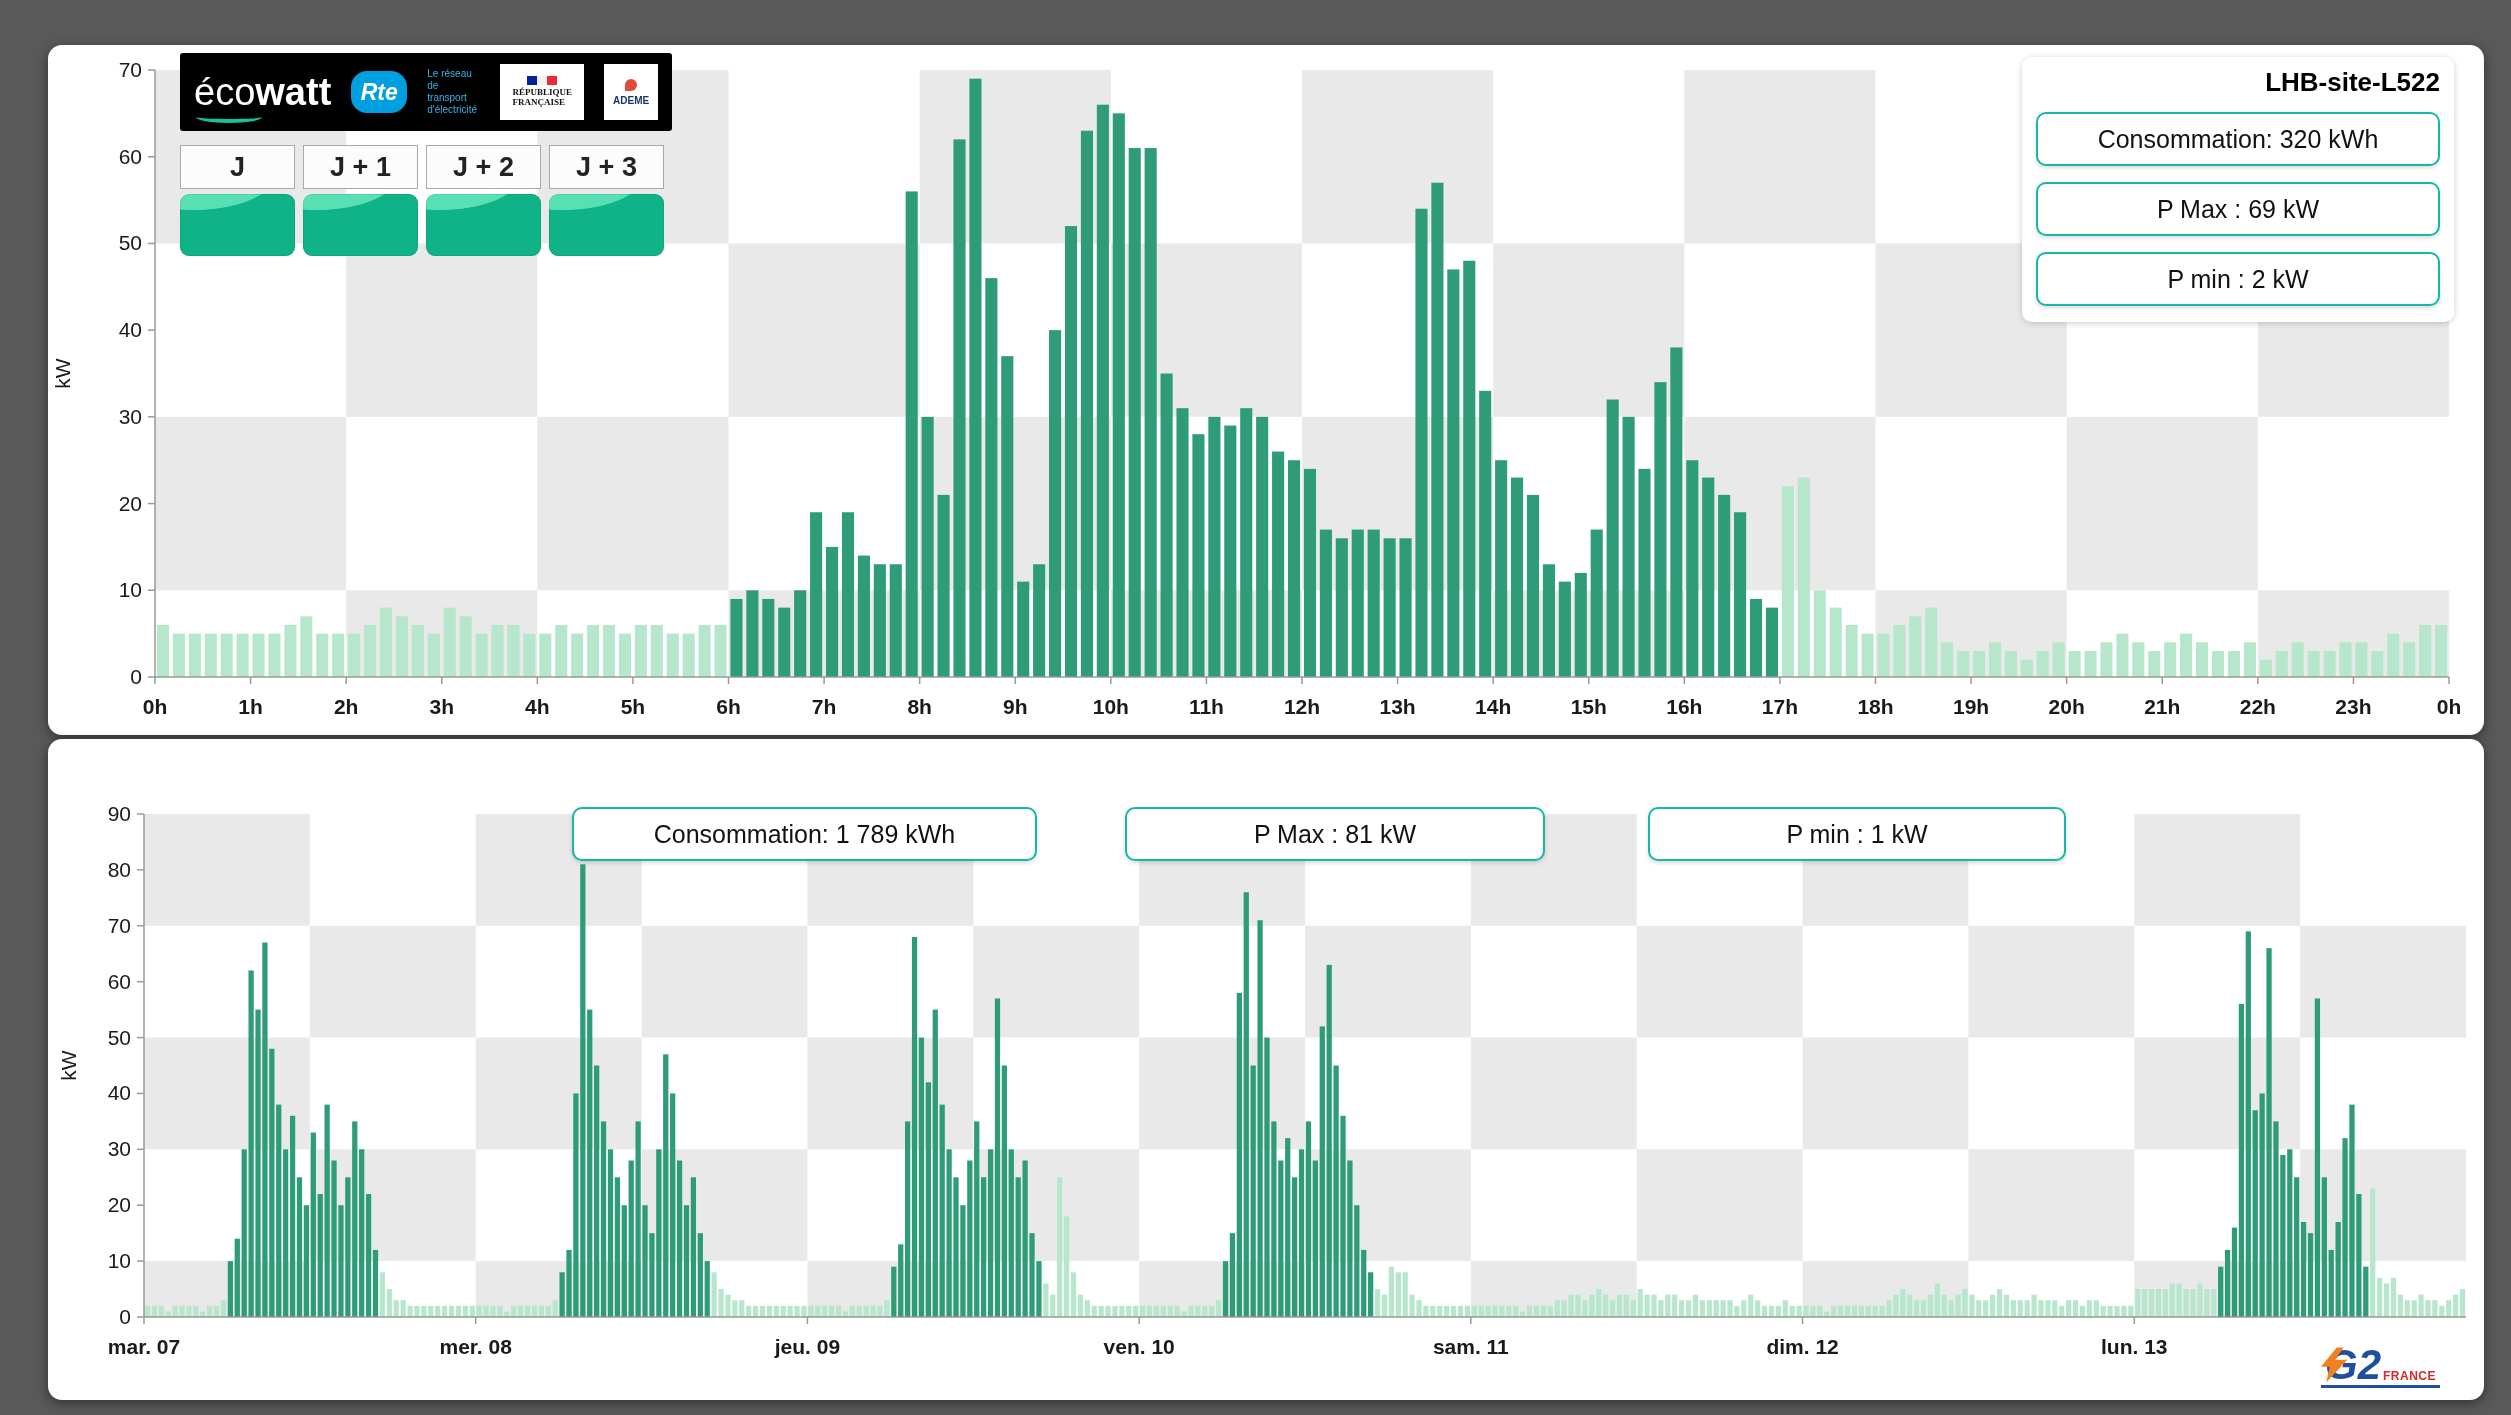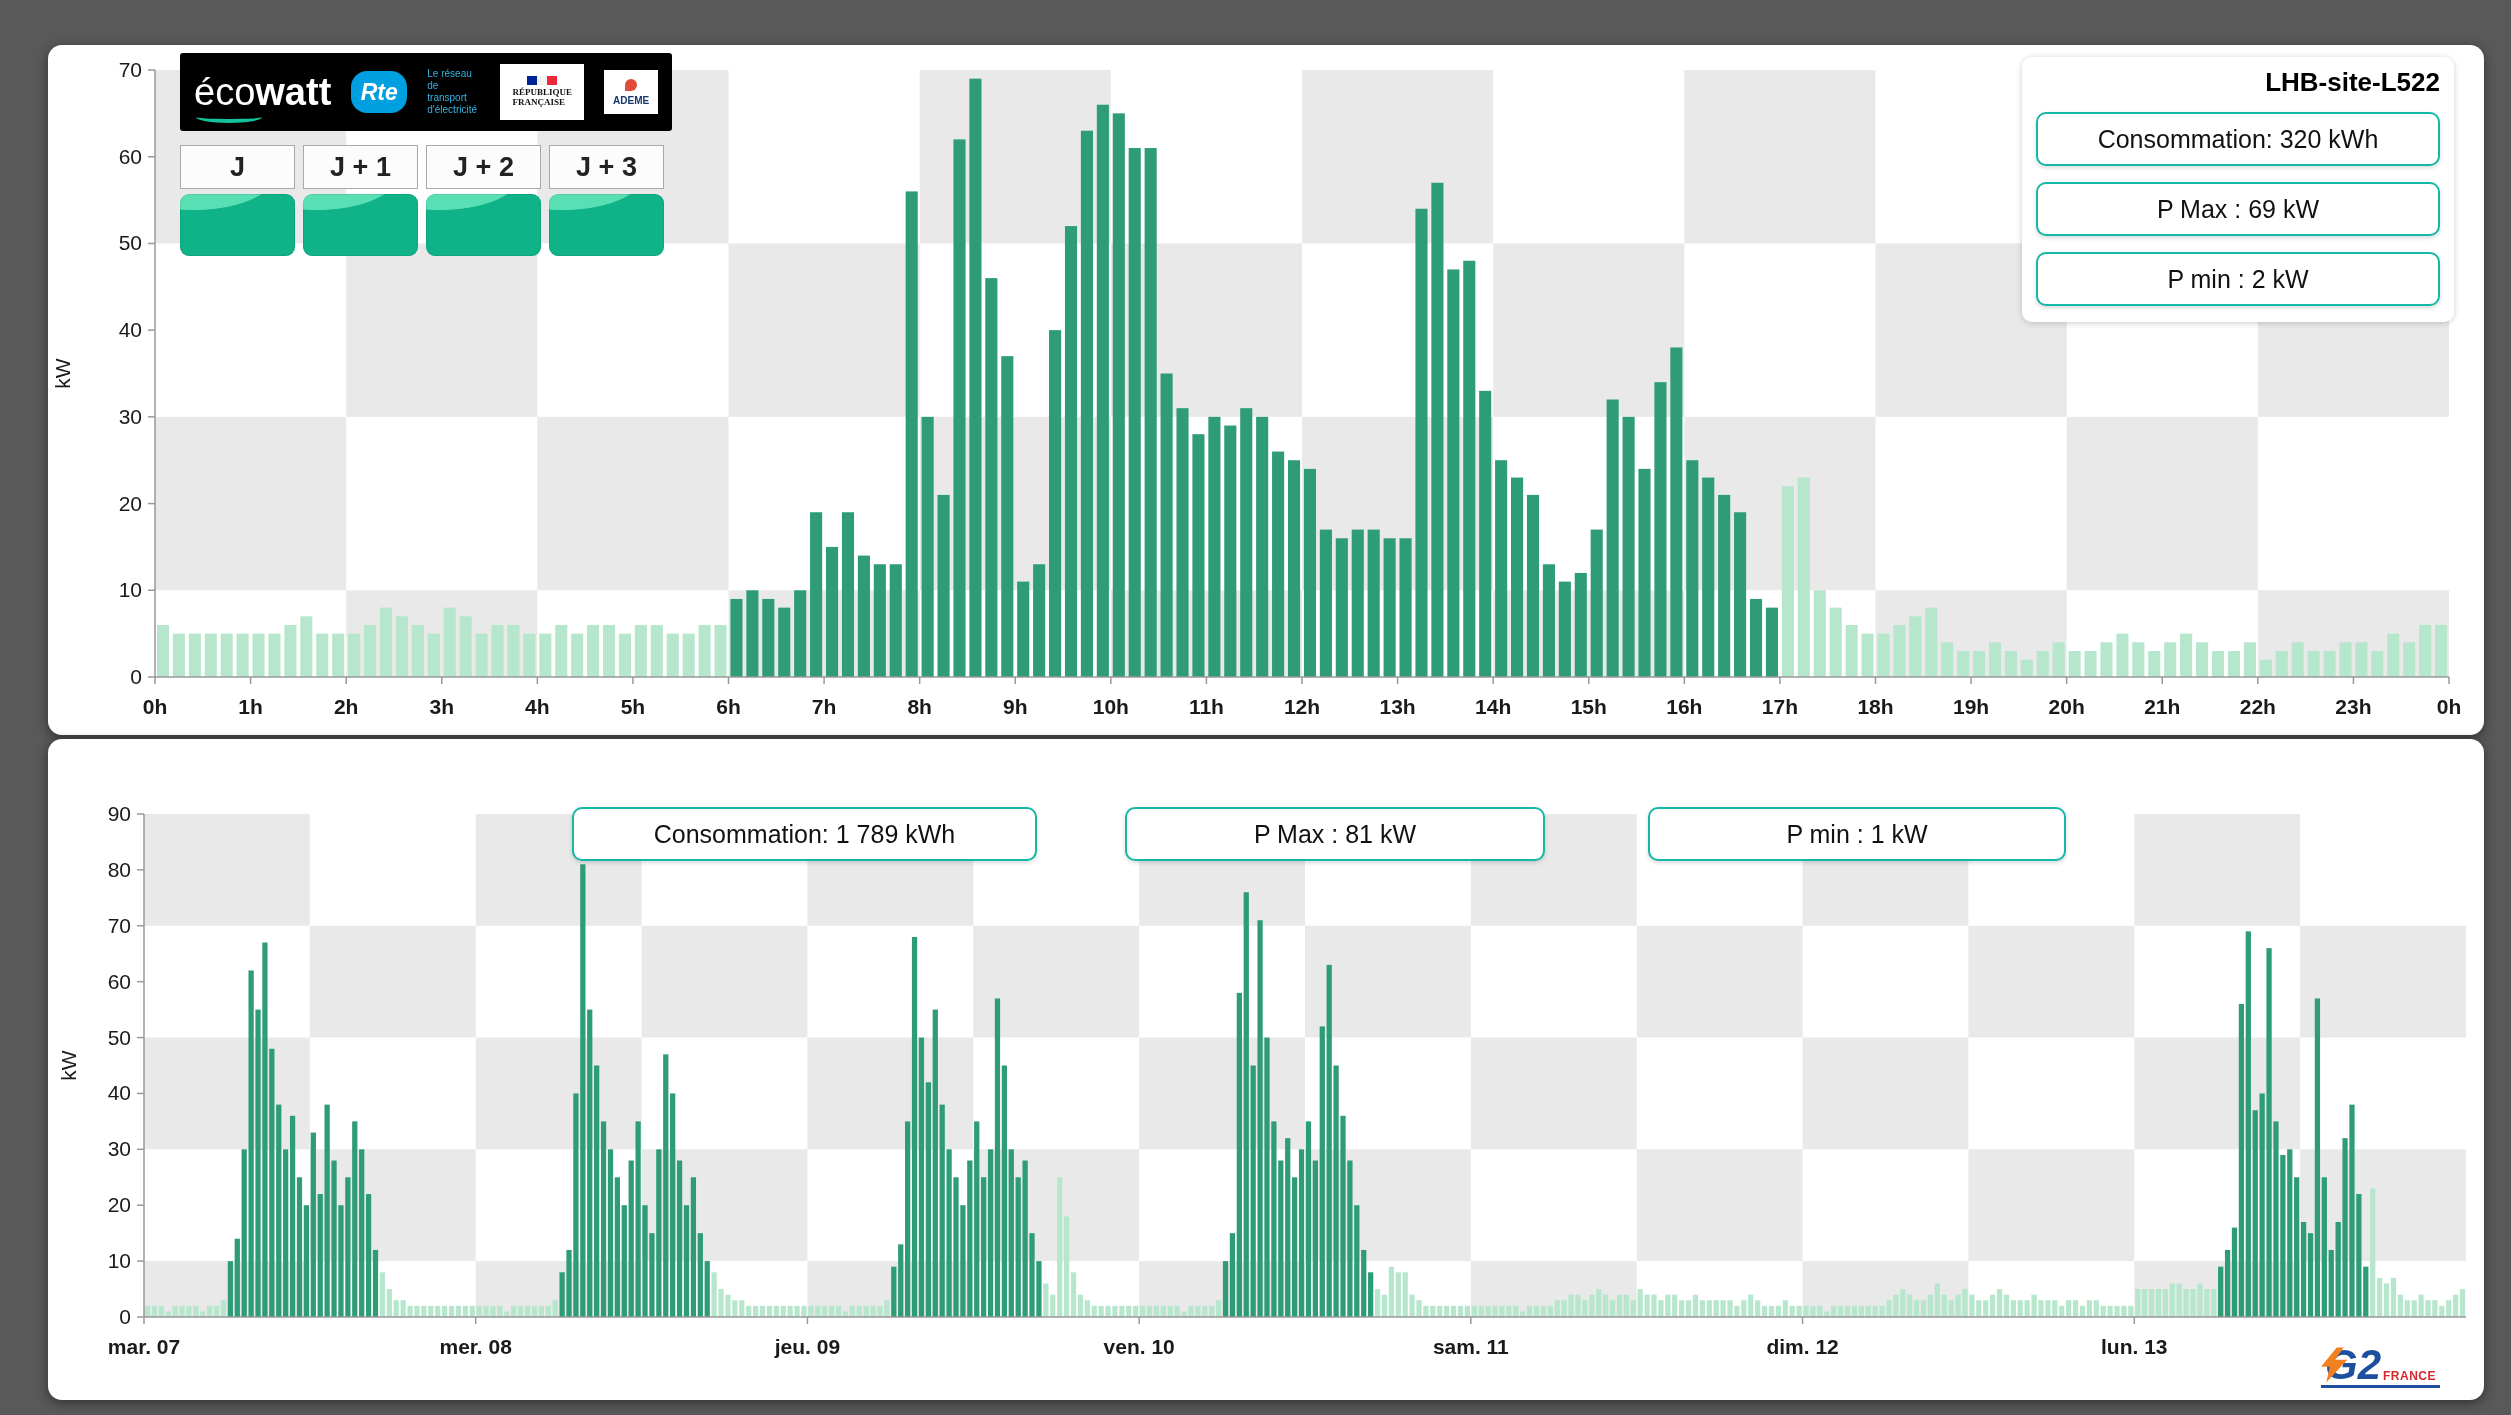--- a/index.html
+++ b/index.html
@@ -26,21 +26,21 @@
             display:flex; align-items:center; justify-content:center;
             color:#fff; font-style:italic; font-weight:700; font-size:23px; }
   .ew-caption { color:#35b4e5; font-size:10px; line-height:1.2; white-space:pre-line; }
   .ew-rf { background:#fff; width:84px; height:56px; display:flex; flex-direction:column;
            align-items:center; justify-content:center; gap:3px; }
   .ew-flag { display:flex; width:30px; height:9px; }
   .ew-flag span { flex:1; }
   .ew-flag .b { background:#002395; } .ew-flag .w { background:#f2f2f2; } .ew-flag .r { background:#ed2939; }
   .ew-rf-text { font-size:9px; font-weight:700; color:#111; text-align:left;
                 white-space:pre-line; font-family:"Liberation Serif",serif; line-height:1.1; }
-  .ew-ademe { background:#fff; width:54px; height:44px; display:flex; flex-direction:column;
+  .ew-ademe { background:#fff; width:54px; height:56px; display:flex; flex-direction:column;
               align-items:center; justify-content:center; gap:4px; }
   .ew-ademe-mark { width:12px; height:12px; background:#e04b3a; border-radius:50% 50% 50% 0; }
   .ew-ademe-text { font-size:10px; font-weight:700; color:#16366c; }
 
   .ew-tabs { display:flex; gap:8px; margin-top:14px; }
   .ew-tab { width:115px; cursor:pointer; }
   .ew-tab-label { height:44px; background:#fcfcfc; border:1px solid #a9a9a9;
                   display:flex; align-items:center; justify-content:center;
                   font-size:27px; font-weight:700; color:#222; }
   .ew-tab-square { margin-top:5px; height:62px; border-radius:9px;

